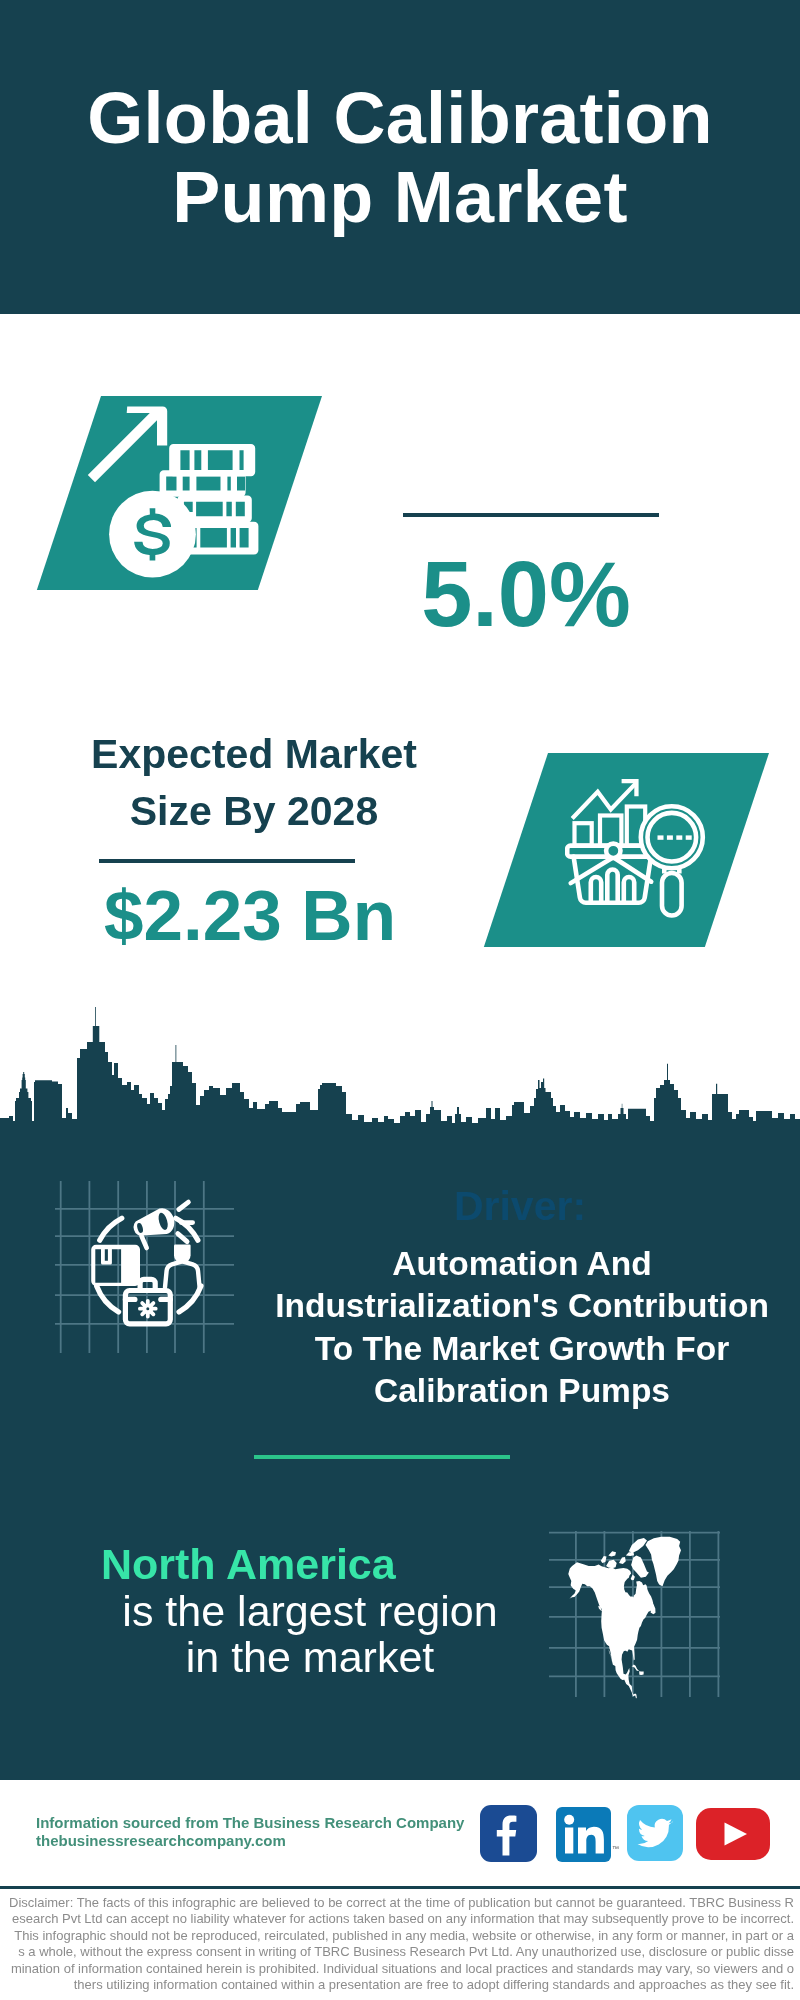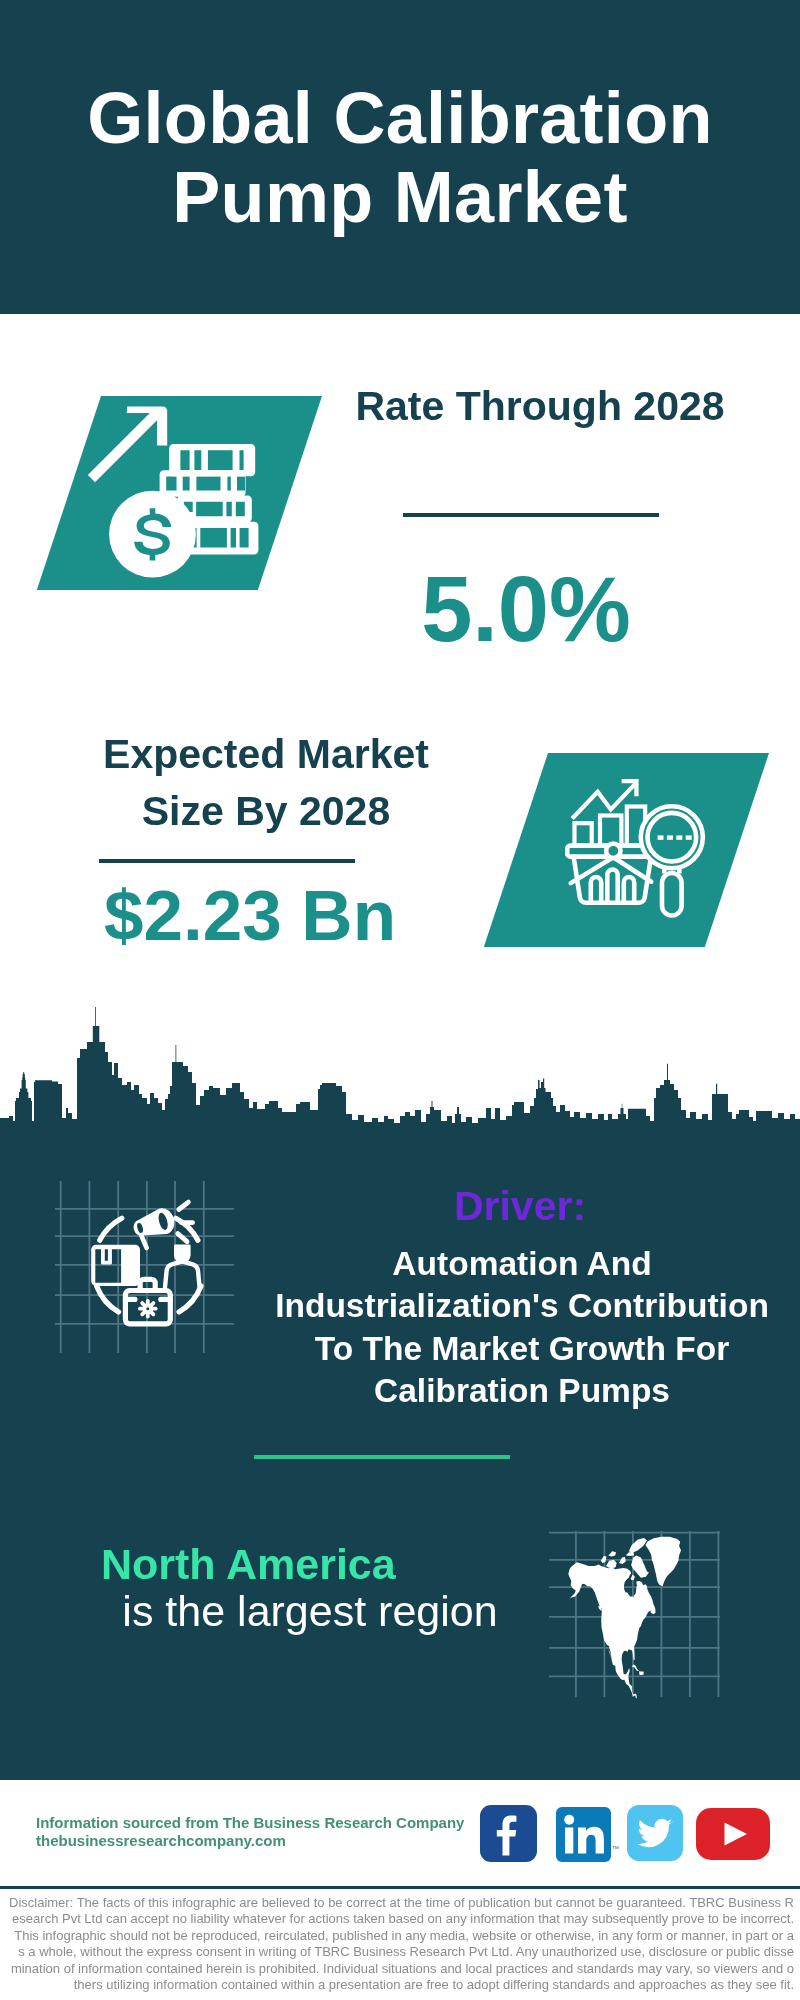--- a/index.html
+++ b/index.html
@@ -13,21 +13,21 @@
   .stat-title{color:#16414f;font-size:35px;font-weight:bold;line-height:48px;text-align:center;}
   .stat-rule{height:4px;background:#16414f;}
   .stat-value{color:#1b8f89;font-size:64px;font-weight:bold;line-height:74px;text-align:center;}
 
   .stat-title{position:absolute;color:#16414f;font-weight:bold;text-align:center;}
   .stat-rule{position:absolute;height:4px;background:#16414f;}
   .stat-value{position:absolute;color:#1b8f89;font-weight:bold;text-align:center;white-space:nowrap;}
   .para{position:absolute;background:#1b8f89;}
   
   .darkbody{position:absolute;left:0;width:800px;background:#16414f;}
-  .driver-label{position:absolute;color:#6d28d9;font-weight:bold;text-align:center;}
+  .driver-label{position:absolute;color:#0c4a6e;font-weight:bold;text-align:center;}
   .driver-text{position:absolute;color:#ffffff;font-weight:bold;text-align:center;white-space:nowrap;}
   .driver-rule{position:absolute;background:#2bc48a;}
   .region-name{position:absolute;color:#37e5a8;font-weight:bold;text-align:left;}
   .region-text{position:absolute;color:#ffffff;text-align:center;}
   .footer-source{position:absolute;color:#43907a;font-size:15px;line-height:17.5px;white-space:nowrap;font-weight:bold;}
   .footer-rule{position:absolute;left:0;width:800px;height:3px;background:#16414f;}
   .disclaimer{position:absolute;color:#8c8c8c;font-size:13px;line-height:16.4px;text-align:right;word-break:break-all;}
   .social{position:absolute;border-radius:8px;}
 
 
@@ -68,24 +68,23 @@
         <path d="M109.0 121.8 h65.2 a4.2 4.2 0 0 1 4.2 4.2 v24.2 a4.2 4.2 0 0 1 -4.2 4.2 h-65.2 a4.2 4.2 0 0 1 -4.2 -4.2 v-24.2 a4.2 4.2 0 0 1 4.2 -4.2 z
                  M111.4 128.0 v19.6 h5.2 v-19.6 z M120.3 128.0 v19.6 h26.6 v-19.6 z M150.6 128.0 v19.6 h5.4 v-19.6 z M159.6 128.0 v19.6 h9.0 v-19.6 z" fill-rule="evenodd"></path>
 
         <rect x="0" y="0" width="190" height="180" mask="url(#coinmask)"></rect>
 
         <path d="M47.2 6.5 h35.5 a4.5 4.5 0 0 1 4.5 4.5 v34.5 h-10.2 v-25.2 l-62 62 -7.2 -7.2 62 -62 h-23.1 z"></path>
       </g>
     </svg>
 
     <div class="stat-title" style="left:340px;top:378px;width:400px;font-size:41px;line-height:57px;">
-      <div>Rate Through 2028</div>
     </div>
     <div class="stat-rule" style="left:403px;top:513px;width:256px;"></div>
-    <div class="stat-value" style="left:326px;top:548px;width:400px;font-size:92px;line-height:92px;margin-top:15px;">5.0%</div>
+    <div class="stat-value" style="left:326px;top:548px;width:400px;font-size:92px;line-height:92px;">5.0%</div>
   </div>
 
   <div class="darkbody" style="left:0;top:1000px;width:800px;height:780px;background:transparent;">
     <svg viewBox="0 0 800 780" width="800" height="780" style="display:block;">
       <path fill="#16414f" d="M0 140 L0 118 L9 118 L9 116 L13 116 L13 121 L15 121 L15 101 L16 101 L16 98 L19 98 L19 92 L20 92 L20 88.4 L21.6 88.4 L21.6 80 L22.2 80 L22.2 77.5 L22.6 77.5 L22.6 74 L23.2 74 L23.2 71.9 L24.2 71.9 L24.2 74 L24.8 74 L24.8 77.5 L25.2 77.5 L25.2 80 L25.8 80 L25.8 88.4 L27.4 88.4 L27.4 92 L28.4 92 L28.4 98 L31 98 L31 101 L32 101 L32 121 L34 121 L34 82 L35 82 L35 80.3 L52 80.3 L52 81.5 L58 81.5 L58 84 L62 84 L62 118 L66 118 L66 108 L68 108 L68 113 L72 113 L72 119 L77 119 L77 58 L80 58 L80 49 L87 49 L87 42 L92.8 42 L92.8 26 L95 26 L95 7 L95.8 7 L95.8 26 L99.3 26 L99.3 42 L105 42 L105 52 L108 52 L108 62 L112 62 L112 75 L114 75 L114 63 L118 63 L118 78 L122 78 L122 85 L127 85 L127 82 L131 82 L131 90 L134 90 L134 85 L139 85 L139 94 L142 94 L142 98 L147 98 L147 104 L150 104 L150 93 L154 93 L154 98 L158 98 L158 103 L162 103 L162 110 L165 110 L165 99 L168 99 L168 94 L170 94 L170 86 L172 86 L172 62 L175.5 62 L175.5 45 L176.3 45 L176.3 62 L177 62 L183 62 L183 66 L188 66 L188 72 L192 72 L192 83 L196 83 L196 105 L200 105 L200 96 L204 96 L204 90 L209 90 L209 86 L213 86 L213 88 L220 88 L220 95 L226 95 L226 88 L232 88 L232 83 L240 83 L240 92 L244 92 L244 99 L249 99 L249 108 L253 108 L253 102 L257 102 L257 109 L265 109 L265 104 L269 104 L269 101 L278 101 L278 108 L282 108 L282 112 L296 112 L296 104 L300 104 L300 102 L310 102 L310 110 L318 110 L318 89 L320 89 L320 85 L322 85 L322 83 L336 83 L336 86 L342 86 L342 92 L346 92 L346 114 L352 114 L352 120 L358 120 L358 115 L364 115 L364 122 L372 122 L372 118 L378 118 L378 122 L384 122 L384 116 L388 116 L388 119 L394 119 L394 123 L400 123 L400 116 L405 116 L405 112 L410 112 L410 116 L415 116 L415 110 L421 110 L421 122 L426 122 L426 114 L430 114 L430 107 L431.5 107 L431.5 101 L432.5 101 L432.5 107 L434 107 L434 110 L441 110 L441 121 L447 121 L447 116 L452 116 L452 123 L455 123 L455 114 L457 114 L457 107 L459 107 L459 114 L461 114 L461 122 L466 122 L466 117 L472 117 L472 123 L478 123 L478 118 L486 118 L486 108 L491 108 L491 119 L495 119 L495 108 L500 108 L500 120 L506 120 L506 116 L512 116 L512 105 L514 105 L514 102 L524 102 L524 113 L530 113 L530 106 L534 106 L534 98 L536 98 L536 89 L538 89 L538 80 L539.5 80 L539.5 88 L541 88 L541 82 L543 82 L543 78.5 L544.2 78.5 L544.2 88 L545.5 88 L545.5 92 L551 92 L551 98 L553 98 L553 106 L556 106 L556 112 L560 112 L560 105 L565 105 L565 111 L570 111 L570 117 L574 117 L574 112 L580 112 L580 118 L586 118 L586 113 L592 113 L592 119 L598 119 L598 114 L604 114 L604 120 L608 120 L608 114 L612 114 L612 119 L618 119 L618 114 L620.5 114 L620.5 108 L621.8 108 L621.8 103.8 L622.3 103.8 L622.3 108 L623.5 108 L623.5 114 L626 114 L626 119 L628 119 L628 108.8 L646 108.8 L646 116 L650 116 L650 121 L654 121 L654 98 L656 98 L656 88 L660 88 L660 85 L664 85 L664 80 L667 80 L667 63.8 L668 63.8 L668 80 L670 80 L670 84 L674 84 L674 90 L678 90 L678 98 L681 98 L681 110 L686 110 L686 118 L690 118 L690 112 L696 112 L696 119 L702 119 L702 114 L708 114 L708 120 L712 120 L712 94 L716 94 L716 83.8 L717.2 83.8 L717.2 94 L718 94 L728 94 L728 112 L732 112 L732 119 L736 119 L736 114 L739 114 L739 110 L749 110 L749 117 L753 117 L753 121 L756 121 L756 111 L772 111 L772 118 L778 118 L778 113 L784 113 L784 119 L790 119 L790 114 L795 114 L795 119 L800 119 L800 140 Z"></path>
       <rect x="0" y="125" width="800" height="655" fill="#16414f"></rect>
     </svg>
   </div>
 
   <svg viewBox="0 0 215 200" style="position:absolute;left:55px;top:1165px;width:215px;height:200px;">
@@ -141,20 +140,21 @@
     <g fill="#ffffff">
 
       <path d="M28.3 69.0 L29.8 63.4 L32.1 60.9 L37.0 57.3 L43.4 59.2 L48.7 60.9 L54.8 61.1 L58.6 59.6 L61.6 61.3 L68.4 63.2 L72.2 62.6 L75.2 64.3 L79.7 63.4 L83.5 63.0 L87.3 63.7 L90.3 66.0 L91.1 68.5 L89.6 70.2 L88.8 72.8 L87.3 73.8 L84.7 77.0 L83.9 81.3 L84.3 84.5 L85.4 87.2 L87.3 87.6 L88.8 89.8 L90.3 91.5 L92.2 91.5 L93.3 91.9 L94.5 97.2 L95.4 99.3 L94.3 100.0 L93.1 96.1 L93.7 90.8 L95.6 88.7 L96.1 84.5 L96.9 80.2 L96.2 76.6 L99.4 76.0 L102.0 77.5 L103.2 80.2 L105.5 79.2 L106.6 80.6 L107.6 84.9 L109.2 88.5 L111.1 91.5 L112.4 95.1 L113.2 98.3 L113.4 102.5 L110.7 105.7 L108.5 106.8 L106.6 109.9 L105.1 113.1 L103.6 114.2 L102.0 117.4 L100.9 121.0 L99.4 122.7 L98.3 126.9 L97.7 130.1 L97.1 134.8 L95.6 138.6 L94.1 141.8 L94.5 148.2 L94.7 154.5 L93.7 155.6 L93.0 150.3 L92.2 145.4 L90.7 145.0 L88.8 144.3 L87.3 146.7 L85.8 145.8 L83.9 146.0 L82.0 149.7 L81.6 154.5 L82.8 162.0 L83.5 168.8 L85.8 169.4 L87.3 167.3 L89.2 163.0 L89.7 166.2 L88.4 170.5 L88.7 174.7 L89.6 179.0 L91.8 181.1 L92.4 187.5 L93.3 189.6 L95.2 188.5 L96.4 189.6 L96.8 192.8 L96.0 193.4 L95.2 190.6 L93.0 191.3 L91.8 187.5 L90.3 184.3 L88.8 181.1 L86.2 179.0 L84.3 174.7 L82.4 175.1 L80.5 173.7 L78.6 170.9 L76.7 168.3 L75.6 165.2 L75.3 160.9 L72.9 159.8 L72.2 156.7 L70.7 151.4 L68.8 146.0 L69.1 142.9 L69.9 141.8 L68.8 144.6 L70.3 149.2 L71.6 154.5 L72.5 159.8 L70.7 148.2 L69.1 141.2 L66.9 139.7 L64.2 135.4 L63.1 130.1 L61.6 122.7 L61.2 116.3 L61.6 108.9 L62.0 104.6 L59.3 100.4 L57.0 94.0 L54.8 87.6 L52.5 83.4 L49.9 81.3 L47.2 81.3 L44.9 79.2 L42.3 78.7 L40.8 82.3 L39.3 86.6 L36.6 89.8 L34.4 91.9 L32.1 92.3 L30.6 93.0 L29.4 94.0 L32.1 90.8 L34.4 88.7 L35.9 85.5 L33.2 83.8 L30.6 80.2 L31.3 76.0 L29.4 71.7 Z M122.5 81.3 L119.1 79.6 L117.2 76.0 L116.0 69.6 L114.7 64.3 L113.4 59.0 L111.9 54.7 L111.1 49.4 L108.9 45.2 L105.5 39.9 L107.7 36.3 L113.8 33.3 L121.3 31.8 L129.7 31.8 L137.2 34.1 L140.2 36.7 L139.1 40.9 L141.0 45.2 L139.1 50.5 L138.4 55.8 L136.8 59.0 L133.8 64.3 L130.8 67.5 L127.4 70.7 L124.7 75.3 Z M91.1 60.0 L93.3 52.6 L96.4 50.5 L100.9 52.6 L103.9 59.0 L107.0 66.4 L108.9 67.5 L105.8 71.7 L100.9 72.8 L96.4 67.5 L93.3 64.3 Z M88.8 46.2 L91.8 39.9 L97.9 34.6 L103.9 32.9 L107.0 35.6 L103.2 40.9 L97.9 45.2 L92.6 47.7 Z M66.1 61.1 L69.1 55.8 L73.7 54.7 L76.7 57.9 L75.6 62.2 L72.2 63.2 L68.4 62.6 Z M60.8 55.8 L63.8 51.1 L66.5 51.5 L65.4 56.9 L62.3 57.9 Z M68.4 50.5 L72.2 46.2 L76.0 47.3 L75.2 50.5 L71.4 51.5 Z M85.8 50.5 L88.8 47.3 L93.3 46.9 L94.1 50.3 L90.3 51.1 Z M79.0 57.9 L82.0 52.6 L85.0 52.0 L85.8 56.2 L82.8 59.0 Z M90.7 73.8 L92.6 69.6 L94.9 71.7 L93.7 74.9 L91.8 75.3 Z M110.5 107.6 L112.4 99.3 L113.4 99.1 L115.3 103.6 L115.5 107.8 L113.4 109.3 Z M58.2 100.8 L60.1 101.5 L62.1 105.9 L60.8 105.5 L58.9 103.6 Z M91.2 162.2 L93.7 159.4 L95.6 160.7 L97.1 164.1 L99.2 166.0 L96.8 165.8 L94.5 162.4 L92.2 161.5 Z M99.1 166.2 L101.3 166.4 L103.7 166.4 L103.6 169.4 L101.3 170.0 L99.4 169.8 Z"></path>
     </g>
   </svg>
 
   <div>
     <div class="region-name" style="left:101px;top:1543px;width:400px;font-size:43px;line-height:43px;">North America</div>
     <div class="region-text" style="left:60px;top:1588px;width:500px;font-size:43px;line-height:46px;white-space:nowrap;">
       <div>is the largest region</div>
+      <div>in the market</div>
     </div>
   </div>
 
   <div>
     <div class="driver-label" style="left:320px;top:1186px;width:400px;font-size:41px;line-height:40px;">Driver:</div>
     <div class="driver-text" style="left:222px;top:1243px;width:600px;font-size:33.5px;line-height:42.3px;">
       <div>Automation And</div>
       <div>Industrialization's Contribution</div>
       <div>To The Market Growth For</div>
       <div>Calibration Pumps</div>
@@ -197,21 +197,21 @@
         <circle cx="106.8" cy="72.2" r="24.3" fill="none" stroke="#ffffff" stroke-width="4.6"></circle>
         <g fill="#ffffff">
           <rect x="92.5" y="70.4" width="6.0" height="4.4"></rect>
           <rect x="101.9" y="70.4" width="6.0" height="4.4"></rect>
           <rect x="111.3" y="70.4" width="6.0" height="4.4"></rect>
           <rect x="120.7" y="70.4" width="6.0" height="4.4"></rect>
         </g>
       </g>
     </svg>
 
-    <div class="stat-title" style="left:66px;top:726px;width:400px;font-size:41px;line-height:57px;">
+    <div class="stat-title" style="left:54px;top:726px;width:400px;font-size:41px;line-height:57px;">
       <div>Expected Market</div>
       <div>Size By 2028</div>
     </div>
     <div class="stat-rule" style="left:99px;top:859px;width:256px;"></div>
     <div class="stat-value" style="left:50px;top:881px;width:400px;font-size:71px;line-height:70px;">$2.23 Bn</div>
   </div>
 
   <div>
     <div class="footer-source" style="left:36px;top:1814px;">
       <div>Information sourced from The Business Research Company</div>

